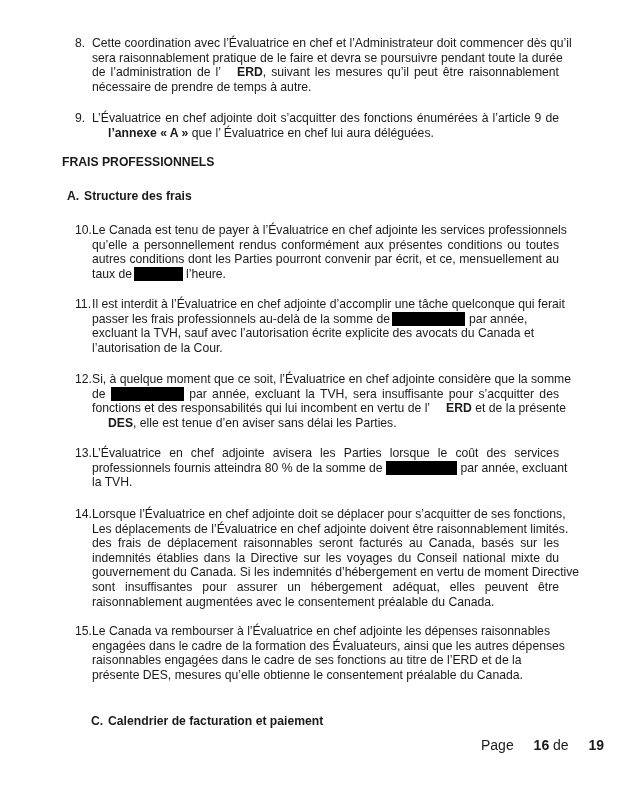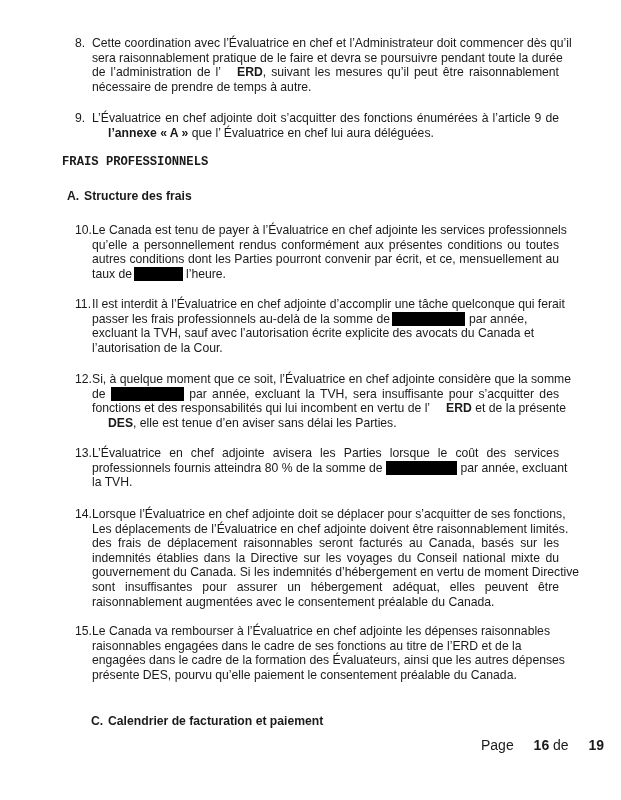--- a/index.html
+++ b/index.html
@@ -9,21 +9,21 @@
       font-size: 12.2px; line-height: 14.6px;
     }
     .page { position: absolute; left: 0; top: 0; width: 621px; height: 800px; }
     .para { position: absolute; left: 75px; width: 484px; }
     .para .num { position: absolute; left: 0; top: 0; }
     .para .body { margin-left: 17px; text-align: justify; text-align-last: left; }
     .line { display: block; text-align: justify; text-align-last: justify; white-space: nowrap; }
     .line.last { text-align-last: left; }
     .redact { display: inline-block; background: #000; height: 14px; vertical-align: -3px; }
     b { font-weight: bold; padding-left: 16px; }
-    .heading { position: absolute; left: 62px; font-weight: bold; font-size: 12.2px; font-family: Liberation Mono, monospace; }
+    .heading { position: absolute; left: 62px; font-weight: bold; font-size: 12.2px; }
     .subheading { position: absolute; left: 62px; font-weight: bold; font-size: 12.2px; text-align: center; }
     .subheading .letter { display: inline-block; width: 22px; }
     .footer { position: absolute; left: 481px; top: 738px; font-size: 14px; }
   </style>
 </head>
 <body>
 
 <div class="page">
 
   <div class="para" style="top:36px;">
@@ -99,23 +99,23 @@
       <span class="line">gouvernement du Canada. Si les indemnités d’hébergement en vertu de moment Directive</span>
       <span class="line">sont insuffisantes pour assurer un hébergement adéquat, elles peuvent être</span>
       <span class="line last">raisonnablement augmentées avec le consentement préalable du Canada.</span>
     </div>
   </div>
 
   <div class="para" style="top:624px;">
     <span class="num">15.</span>
     <div class="body">
       <span class="line last">Le Canada va rembourser à l’Évaluatrice en chef adjointe les dépenses raisonnables</span>
+      <span class="line last">engagées dans le cadre de la formation des Évaluateurs, ainsi que les autres dépenses</span>
       <span class="line last">raisonnables engagées dans le cadre de ses fonctions au titre de l’ERD et de la</span>
-      <span class="line last">engagées dans le cadre de la formation des Évaluateurs, ainsi que les autres dépenses</span>
-      <span class="line last">présente DES, pourvu qu’elle paiement le consentement préalable du Canada.</span>
+      <span class="line last">présente DES, mesures qu’elle obtienne le consentement préalable du Canada.</span>
     </div>
   </div>
 
   <div class="subheading" style="top:714px;margin-left:24px;">
     <span class="letter">C.</span><span>Calendrier de facturation et paiement</span>
   </div>
 
   <div class="footer">
     <span>Page</span>
     <b>16</b>

